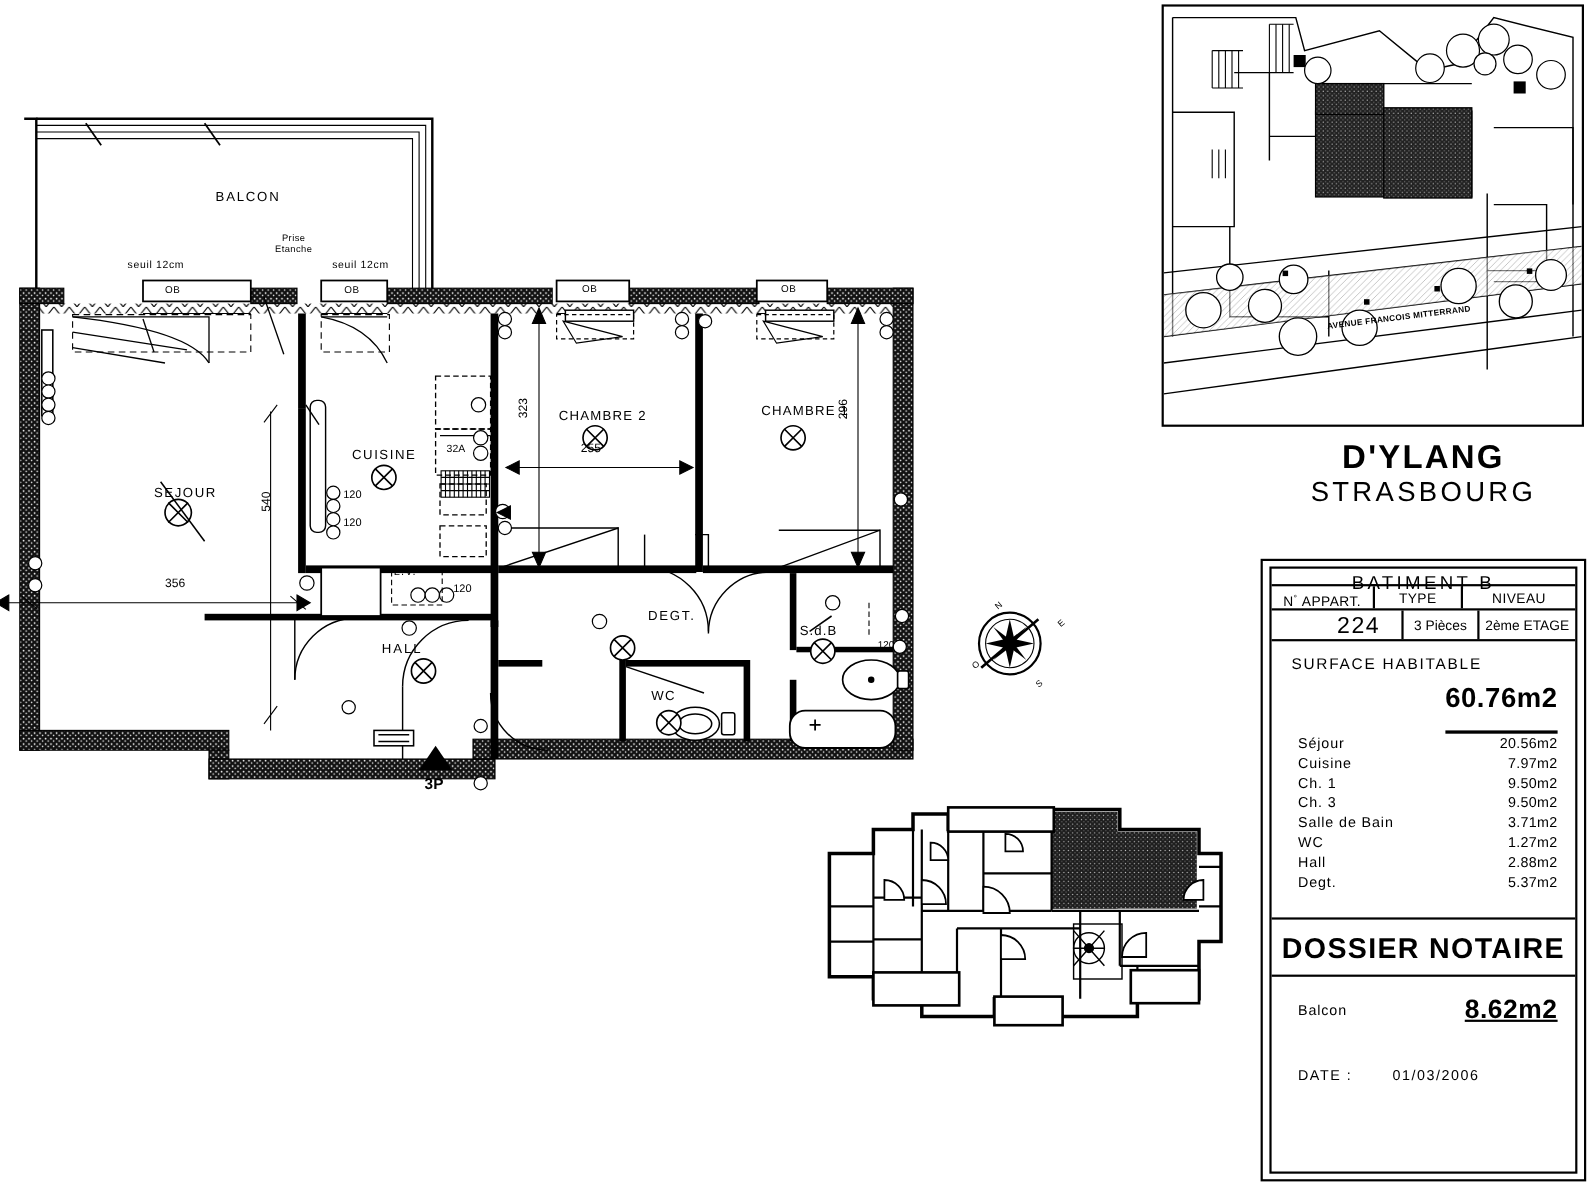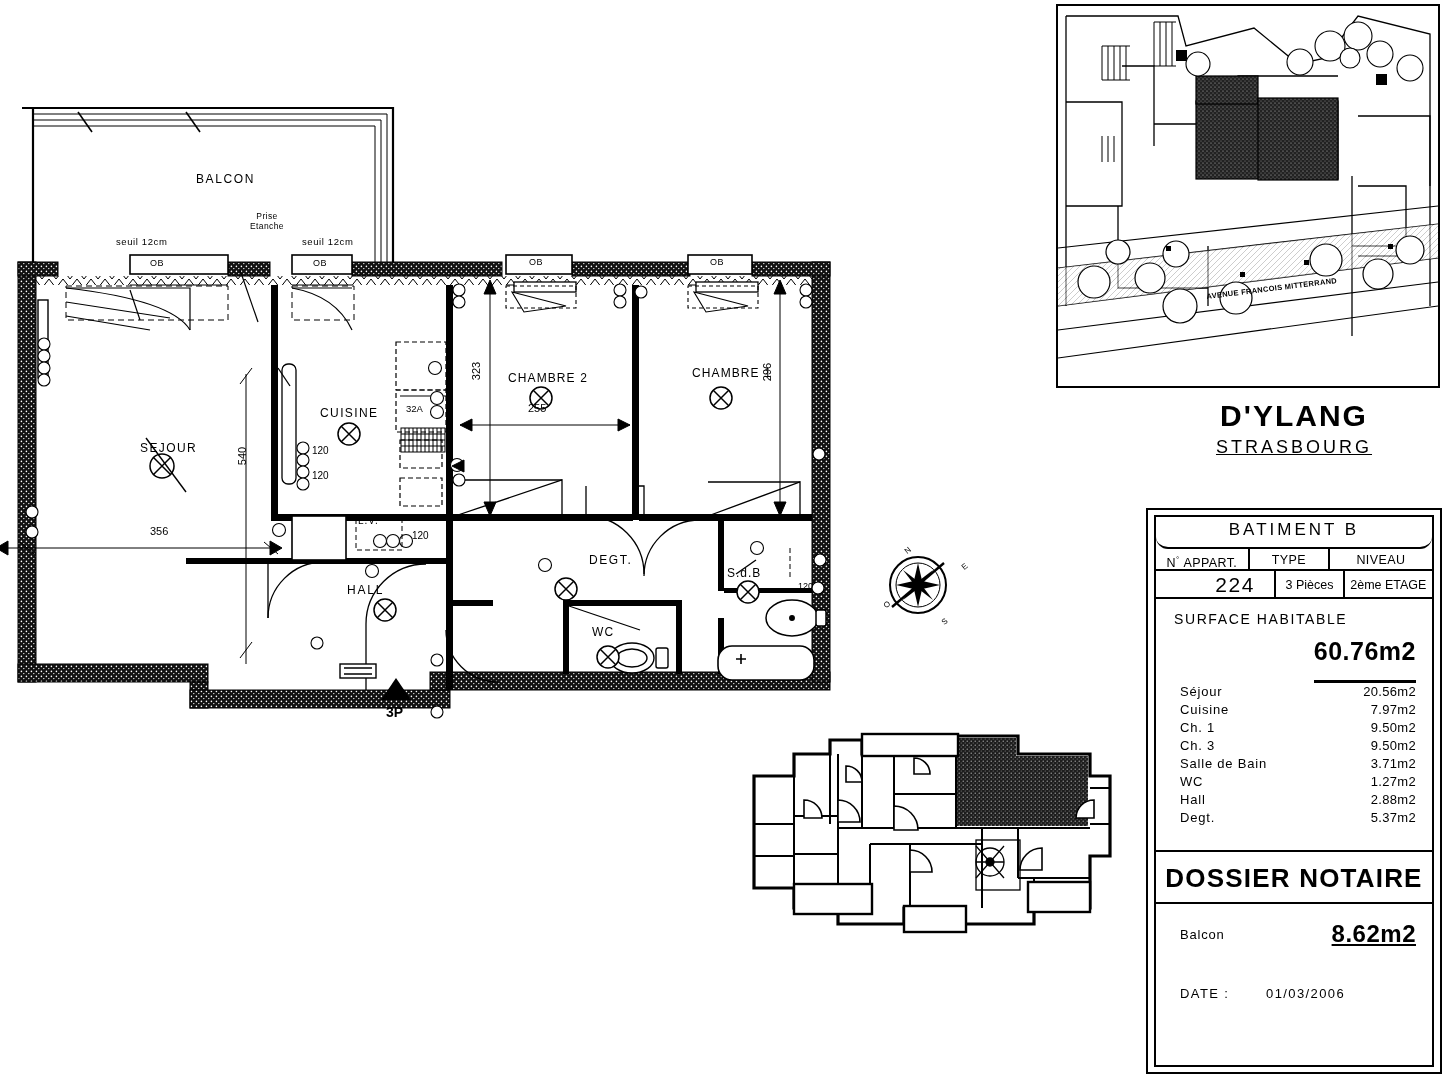--- a/index.html
+++ b/index.html
@@ -5,29 +5,29 @@
 <style>
   html,body{margin:0;padding:0;background:#ffffff;}
   body{width:1448px;height:1080px;position:relative;overflow:hidden;
        font-family:"Liberation Sans",sans-serif;color:#000;}
   .abs{position:absolute;}
   svg{display:block;}
   
   #project-title{position:absolute;left:1148px;top:400px;width:292px;text-align:center;}
   #project-title .l1{font-size:30px;font-weight:bold;letter-spacing:2px;line-height:30px;}
   #project-title .l2{font-size:30px;font-weight:bold;letter-spacing:2px;line-height:32px;}
-  #project-title .l3{font-size:18px;letter-spacing:3px;line-height:30px;text-decoration:underline;}
+  #project-title .l3{font-size:25px;letter-spacing:3px;line-height:30px;}
 
   #titleblock{position:absolute;left:1146px;top:508px;width:296px;height:566px;
               border:2px solid #000;background:#fff;box-sizing:border-box;}
   #titleblock .inner{position:absolute;left:6px;top:5px;right:6px;bottom:5px;
               border:2px solid #000;box-sizing:border-box;}
   .tbrow{border-bottom:2px solid #000;box-sizing:border-box;}
-  .bat{height:32px;line-height:26px;text-align:center;font-size:17px;
-       letter-spacing:3px;font-weight:normal;border-radius:12px;}
+  .bat{height:16px;line-height:26px;text-align:center;font-size:17px;
+       letter-spacing:3px;font-weight:normal;}
   .hdr3,.val3{display:flex;}
   .hdr3>div,.val3>div{box-sizing:border-box;border-right:2px solid #000;
        text-align:center;overflow:hidden;white-space:nowrap;}
   .hdr3>div:last-child,.val3>div:last-child{border-right:none;}
   .c1{width:34%;}.c2{width:29%;}.c3{width:37%;}
   .hdr3{height:22px;}
   .hdr3>div{line-height:22px;font-size:12.5px;letter-spacing:.4px;}
   .val3{height:28px;padding-left:40px;}
   .val3>div{line-height:28px;}
   .val3 .c1{font-size:21px;letter-spacing:1.5px;}

